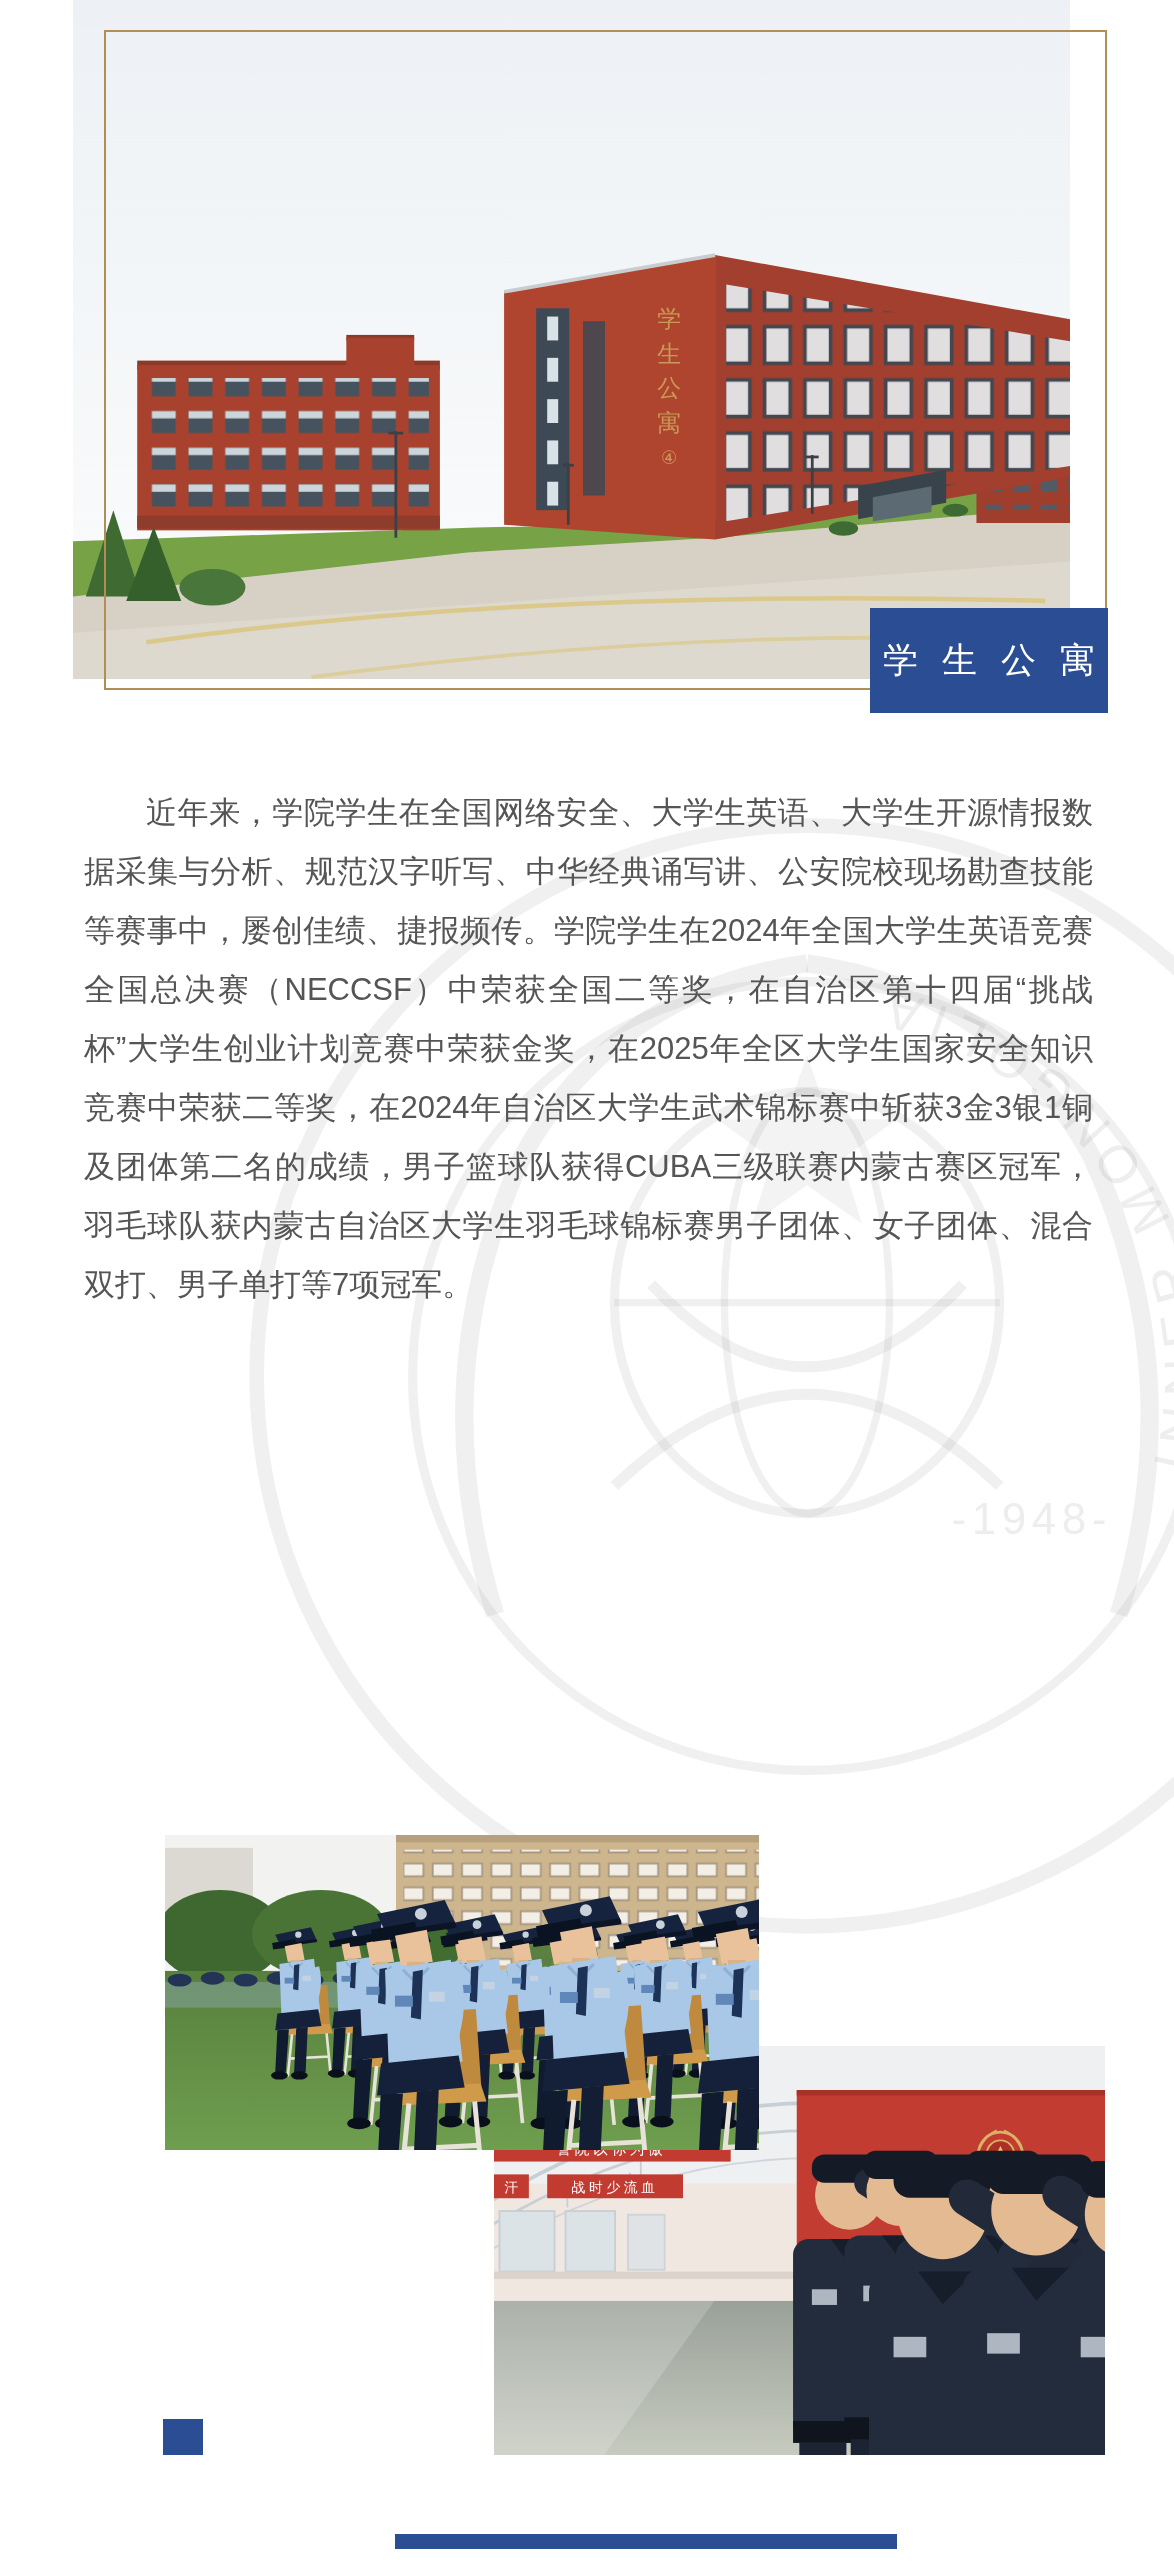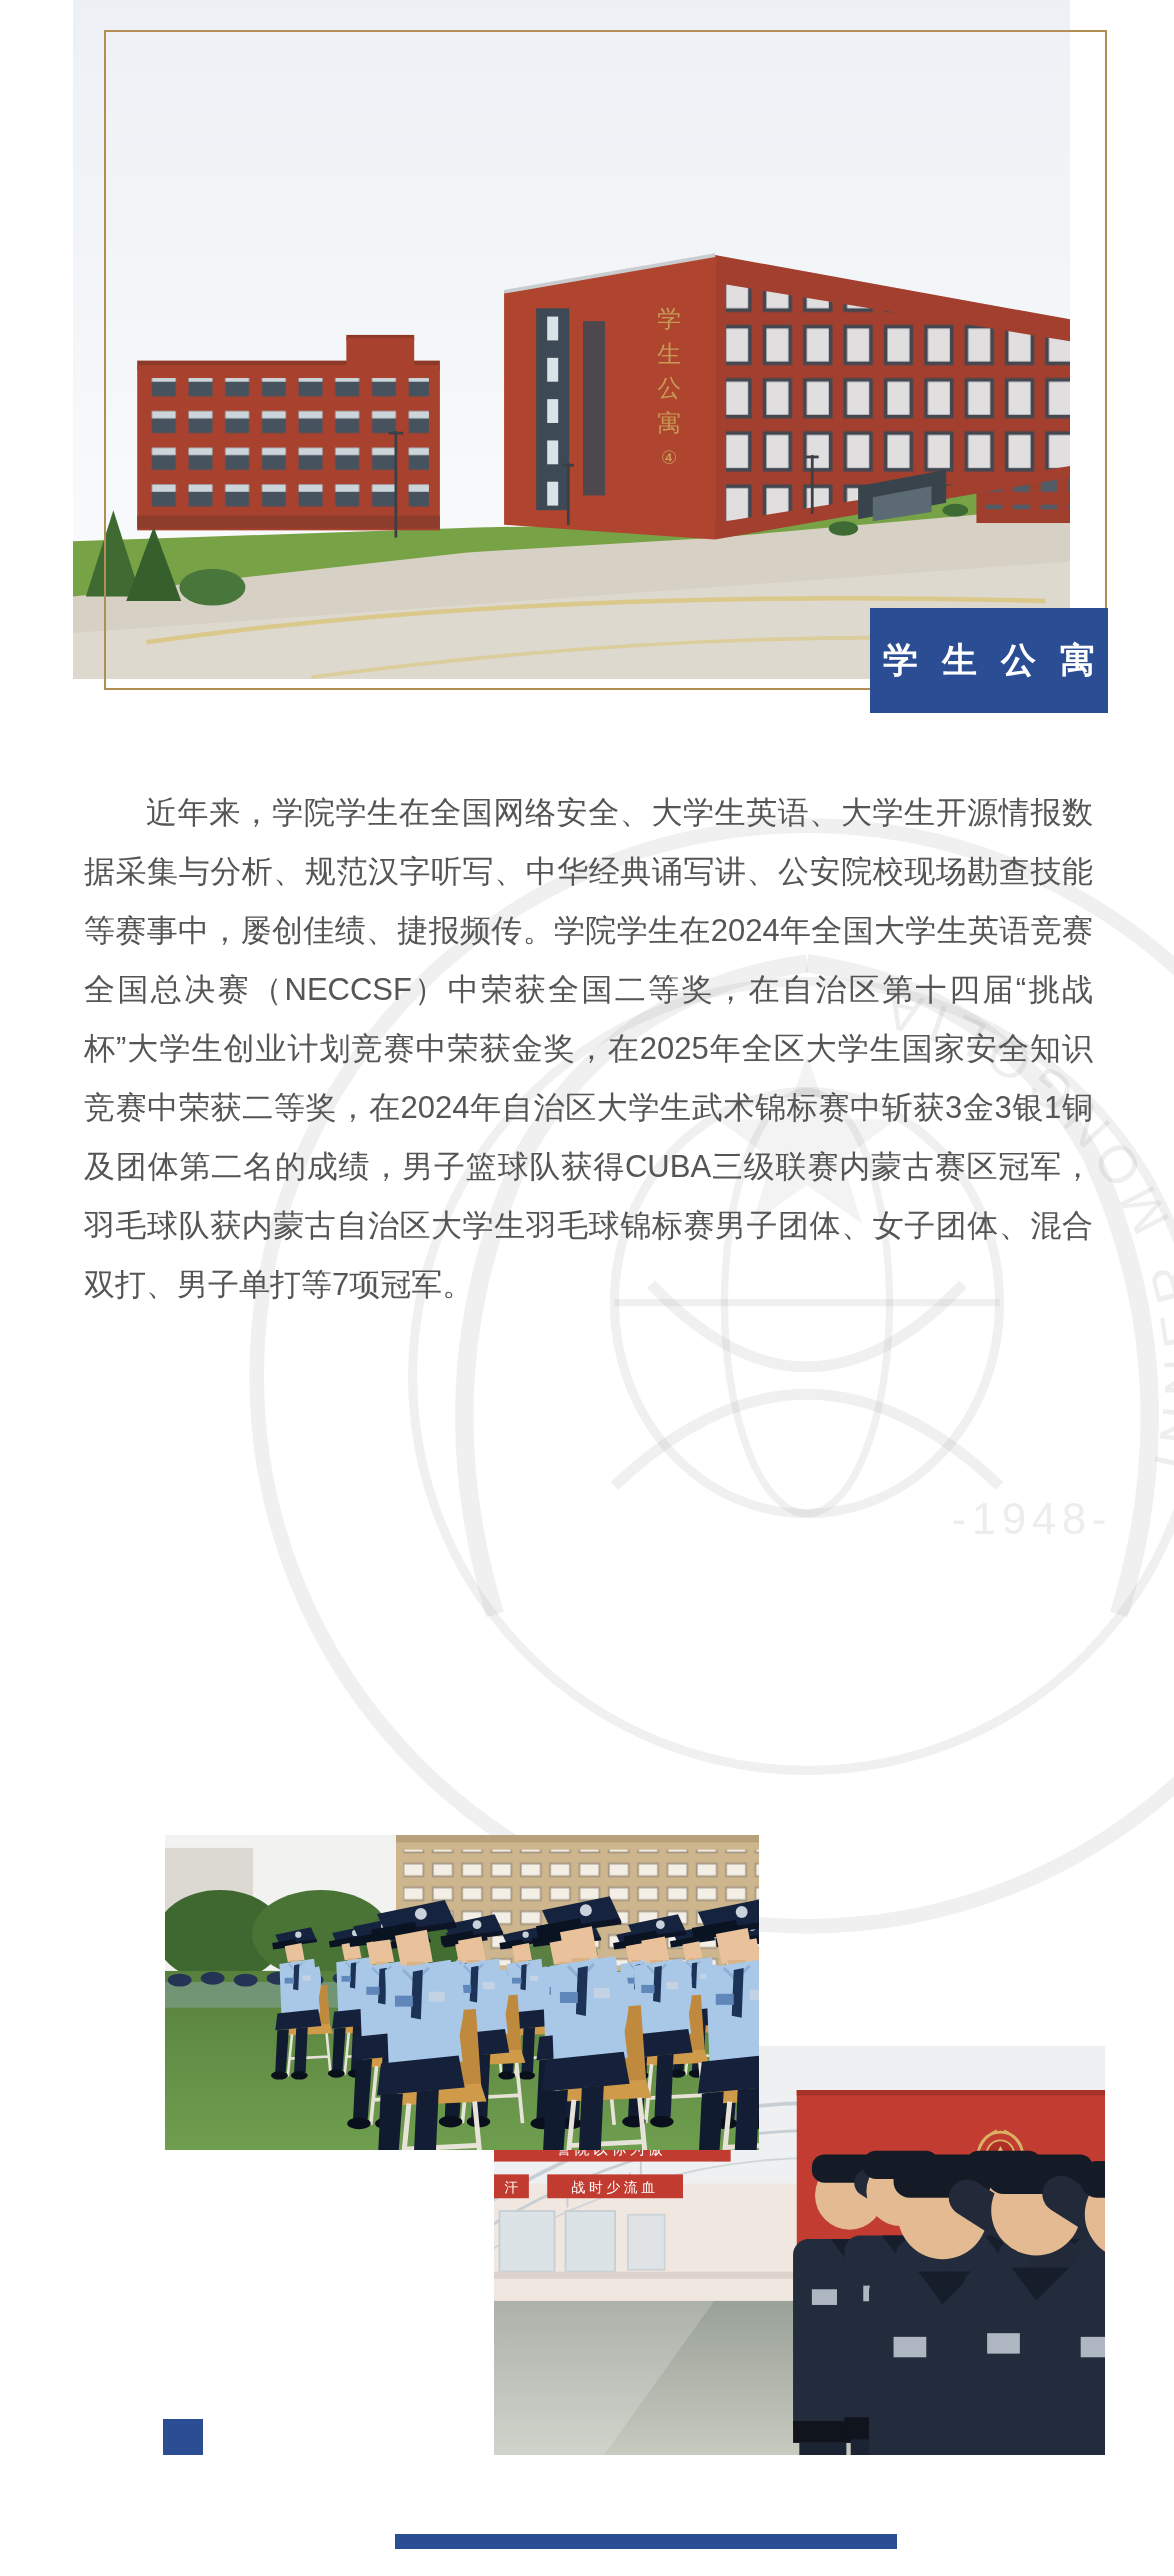--- a/index.html
+++ b/index.html
@@ -5,21 +5,21 @@
   html,body{margin:0;padding:0;background:#fff;}
   #page{position:relative;width:1174px;height:2576px;background:#ffffff;overflow:hidden;
         font-family:"Liberation Sans","DejaVu Sans",sans-serif;}
   .abs{position:absolute;}
   
   #hero-photo{left:73px;top:0;width:997px;height:679px;z-index:1;}
   #hero-frame{left:104px;top:30px;width:1003px;height:660px;border:2.8px solid #b08e55;
               box-sizing:border-box;z-index:2;background:transparent;}
   #hero-label{left:870px;top:608px;width:238px;height:105px;background:#2b4d94;z-index:3;
               display:flex;align-items:center;justify-content:center;}
-  #hero-label span{color:#ffffff;font-size:35px;letter-spacing:24px;margin-right:-24px;font-weight:700;}
+  #hero-label span{color:#ffffff;font-size:35px;letter-spacing:24px;margin-right:-24px;font-weight:400;}
   
   #watermark{left:220px;top:789px;width:1174px;height:1174px;z-index:0;}
   #article{left:72px;top:771px;width:1033px;z-index:1;color:#555555;font-size:31px;
            line-height:59px;text-align:justify;}
   #article p{margin:12px;text-indent:2em;}
   
   #photo-cadets{left:165px;top:1835px;width:594px;height:315px;z-index:3;}
   #photo-oath{left:494px;top:2046px;width:611px;height:409px;z-index:2;}
   #blue-chip{left:163px;top:2419px;width:40px;height:36px;background:#2b4d94;z-index:4;}
   #footer-bar{left:395px;top:2534px;width:502px;height:14.7px;background:#2b4d94;}

